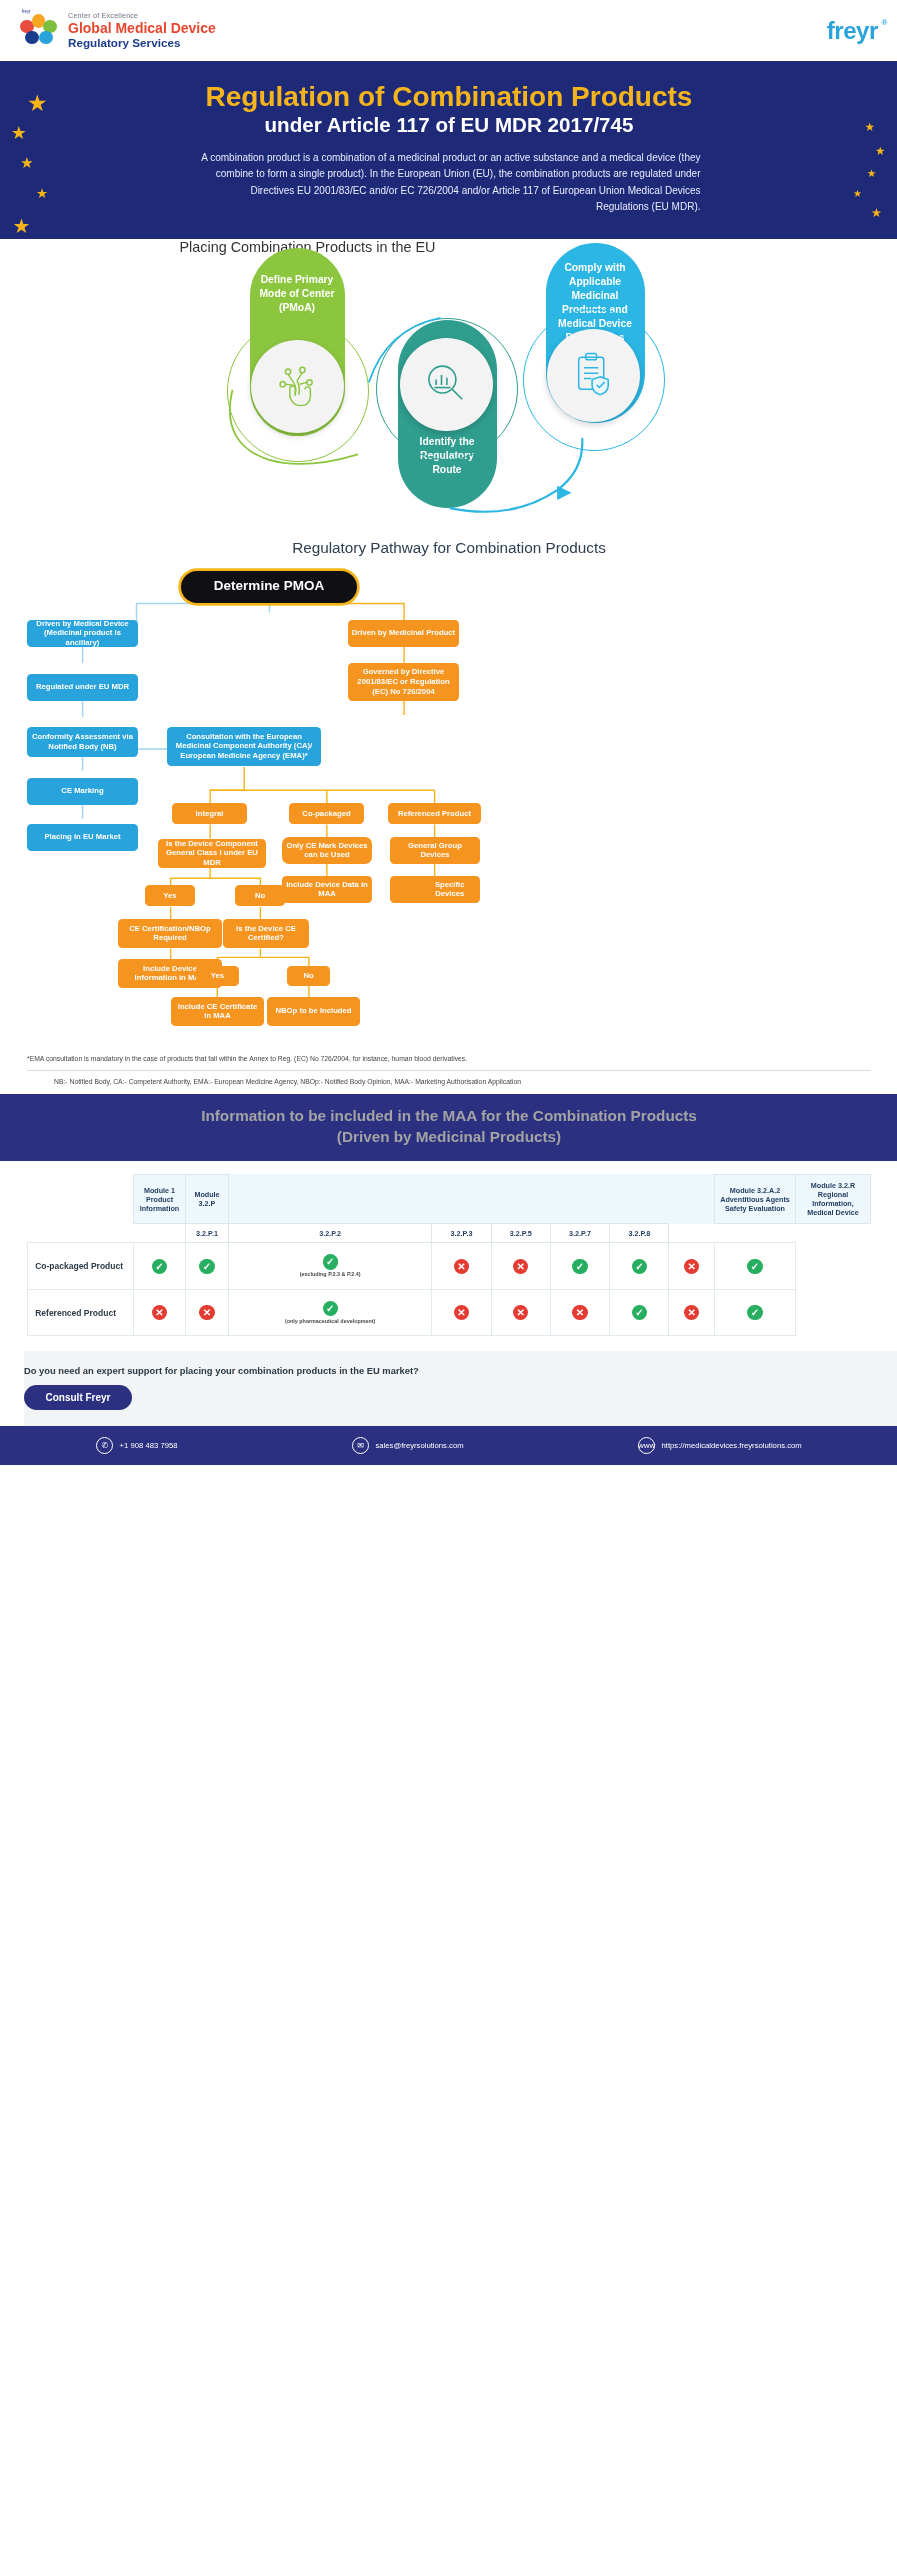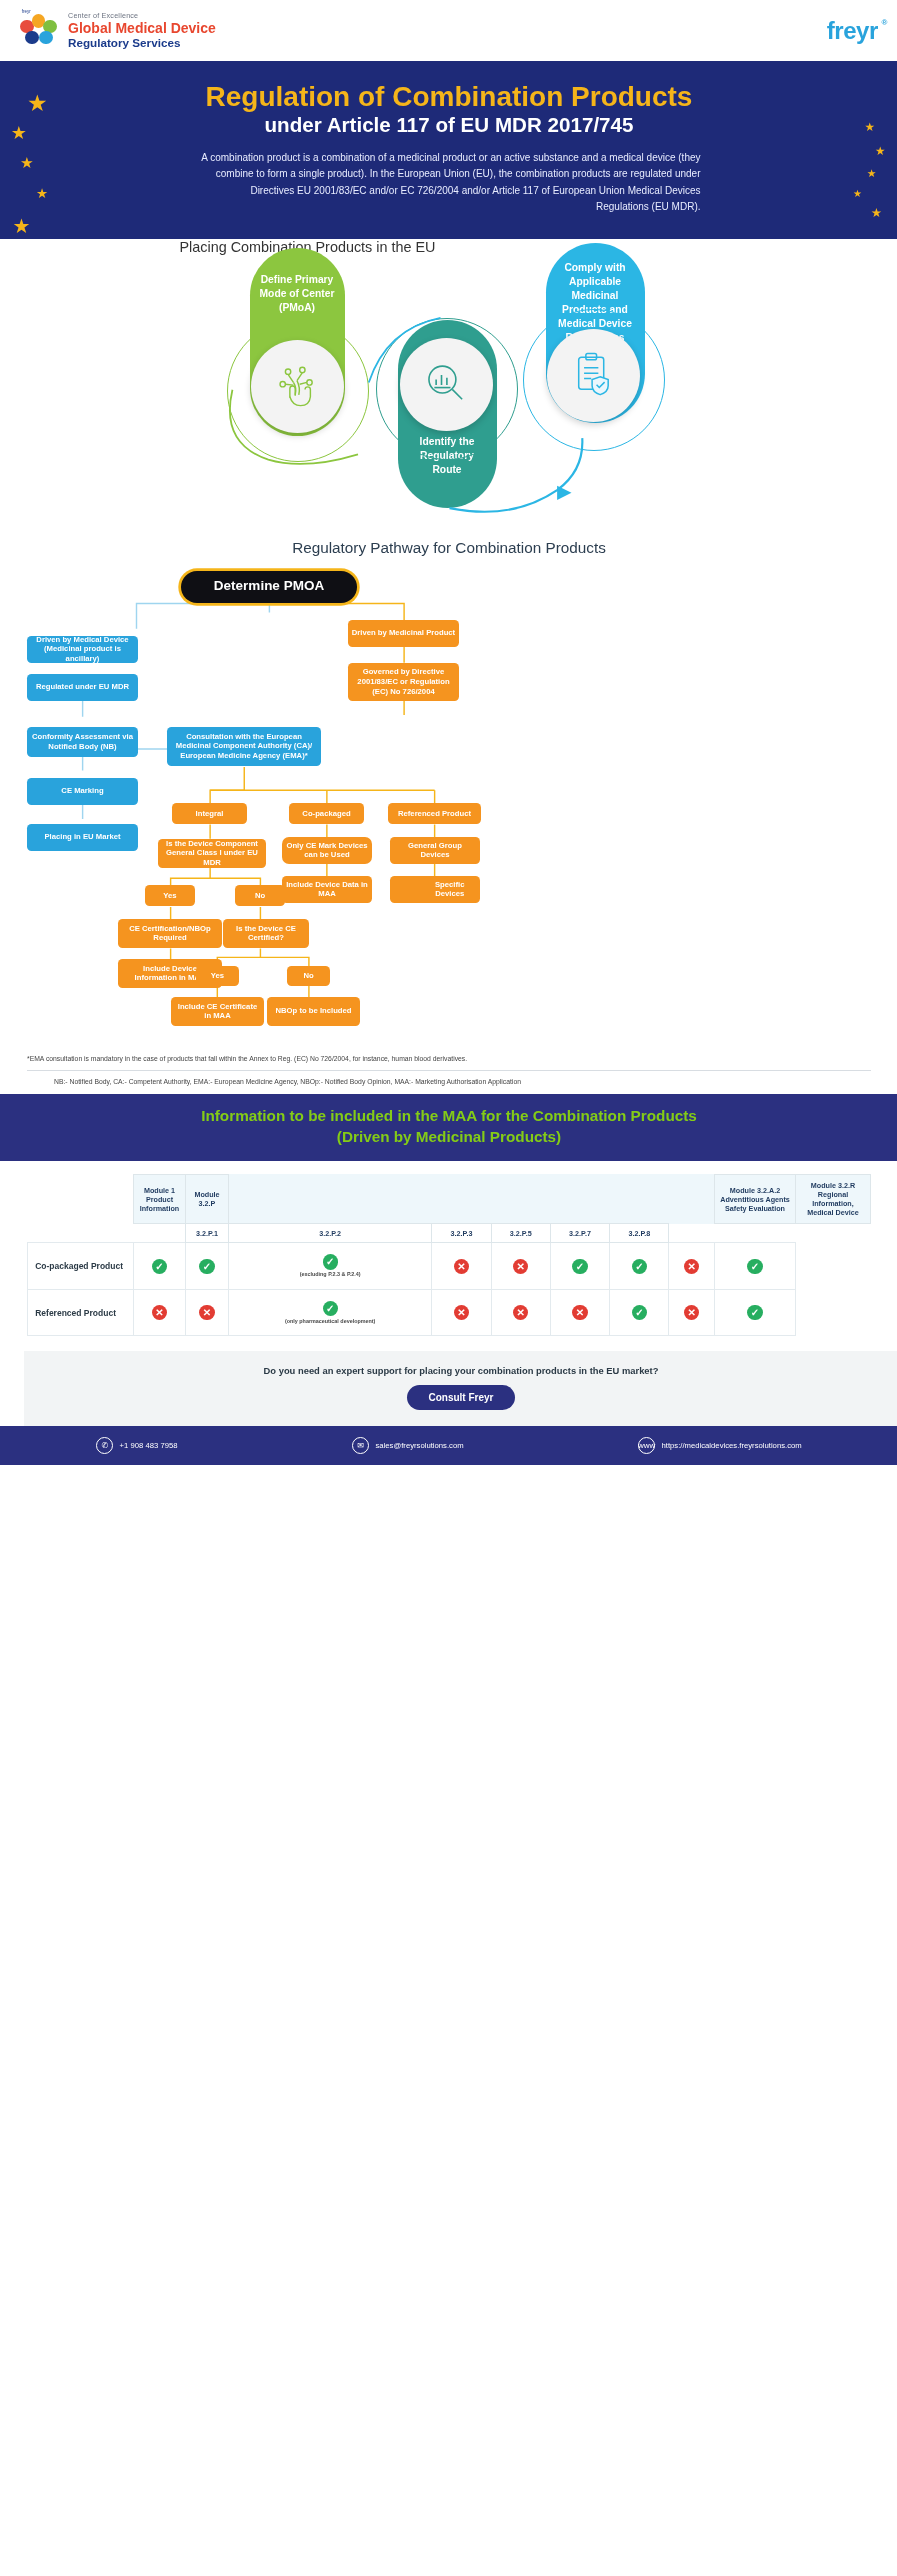--- a/index.html
+++ b/index.html
@@ -71,37 +71,37 @@
   .node { position:absolute; border-radius: 4.5px; color:#fff; font-size: 7.7px; font-weight:bold; text-align:center; display:flex; align-items:center; justify-content:center; line-height:1.25; padding: 2.7px 3.6px; }
   .n-blue { background:#29a3dc; }
   .n-orange { background:#f5941f; }
   .n-dark { background:#0f0f14; color:#fff; border-radius: 20px; font-size: 13.5px; box-shadow: 0 0 0 2.7px #f5b51a; }
 
   
   .footnote { font-size: 6.8px; color:#444; padding: 5.4px 27px 0; line-height:1.5; }
   .footnote2 { font-size: 6.8px; color:#444; padding: 7.2px 27px 9px; border-top:0.9px solid #d8dde2; margin: 5.4px 27px 0; }
 
   
-  .band { background:#2b3080; color:#84cc16; text-align:center; padding: 12.6px 0 13.5px; }
+  .band { background:#2b3080; color:#a3a3a3; text-align:center; padding: 12.6px 0 13.5px; }
   .band h3 { font-size: 15.3px; font-weight:600; line-height:1.35; }
 
   
   .tablewrap { padding: 12.6px 27px 14.4px; background:#fff; }
   table { width:100%; border-collapse: collapse; font-size: 7.2px; }
   thead th { background:#eef7fb; color:#1f3a5f; font-weight:bold; vertical-align: middle; text-align:center; padding: 6.3px 2.7px; border:0.9px solid #dde6ea; line-height:1.25; }
   thead th.sub { background:#ffffff; color:#1f3a5f; font-weight:bold; padding: 4.5px 2.7px; }
   tbody td { border:0.9px solid #e3eaee; text-align:center; padding: 10.8px 2.7px; }
   tbody td.rowhead { text-align:left; font-size: 8.5px; font-weight:bold; color:#2b3a46; padding-left:7.2px; width: 99px; }
   .tick, .cross { display:inline-block; width:15.3px; height:15.3px; border-radius:50%; color:#fff; font-size: 10px; line-height:15.3px; font-weight:bold; }
   .tick { background:#27ae60; }
   .cross { background:#e23c33; }
   .cellnote { display:block; font-size: 5.4px; color:#4a4a4a; margin-top:1.8px; line-height:1.25; font-weight:bold; }
 
   
-  .cta { background:#f2f4f5; text-align:center; padding: 14.4px 0 16px; margin-left: 24px; }
+  .cta { background:#f2f4f5; padding: 14.4px 0 16px; margin-left: 24px; }
   .cta p { font-size: 9.4px; color:#2b3a46; font-weight:bold; }
   .cta a.btn { display:inline-block; margin-top:9px; background:#2b3080; color:#fff; font-size:10px; font-weight:bold; padding: 7.2px 21.5px; border-radius: 14.4px; text-decoration:none; }
 
   
   .footer { background:#2b3080; color:#fff; display:flex; align-items:center; justify-content: space-around; padding: 10.8px 9px; font-size: 7.7px; }
   .fitem { display:flex; align-items:center; gap:6.3px; }
   .fcirc { width:17px; height:17px; border-radius:50%; border:1.2px solid #fff; display:flex; align-items:center; justify-content:center; font-size:8px; }
 </style>
 </head>
 <body>
@@ -230,21 +230,21 @@
 
       <path d="M484 290 v14 M484 334 v14" fill="none" stroke="#f5b51a" stroke-width="1.6"></path>
 
       <path d="M152 206 h40" fill="none" stroke="#9fd5ef" stroke-width="1.6"></path>
     </svg>
 
     <div class="node n-dark" style="left:181px; top:7.2px; width:176px; height:32px;">
       <span>Determine PMOA</span>
     </div>
 
-    <div class="node n-blue" style="left:27px; top:72px; width:111px; height:27px;">
+    <div class="node n-blue" style="left:27px; top:56px; width:111px; height:27px;">
         <span>Driven by Medical Device (Medicinal product is ancillary)</span>
       </div>
     <div class="node n-blue" style="left:27px; top:110px; width:111px; height:27px;">
         <span>Regulated under EU MDR</span>
       </div>
     <div class="node n-blue" style="left:27px; top:163px; width:111px; height:30.5px;">
         <span>Conformity Assessment via Notified Body (NB)</span>
       </div>
     <div class="node n-blue" style="left:27px; top:214px; width:111px; height:27px;">
         <span>CE Marking</span>

